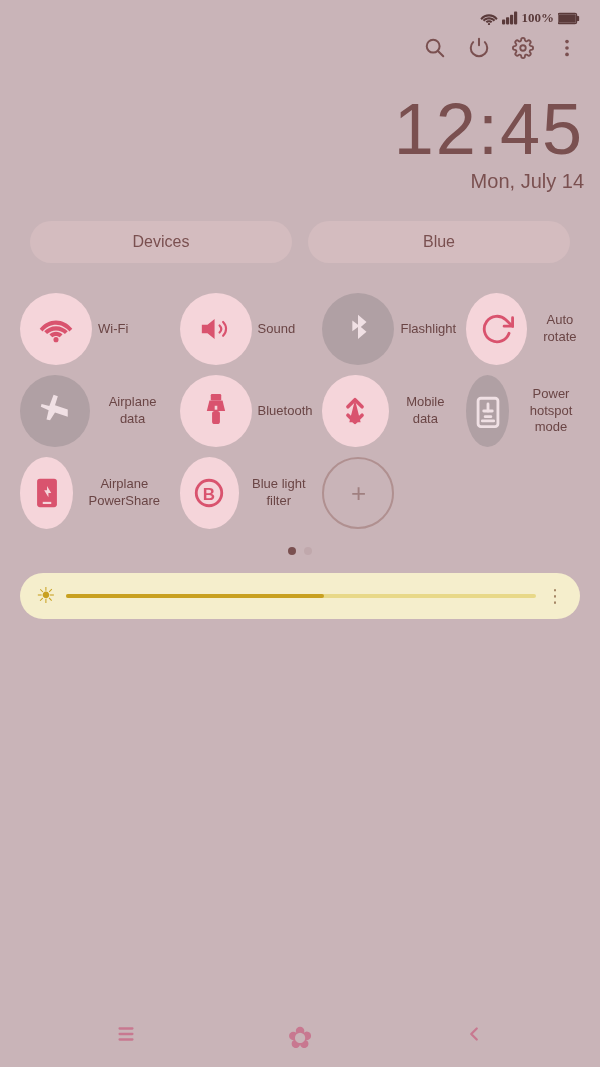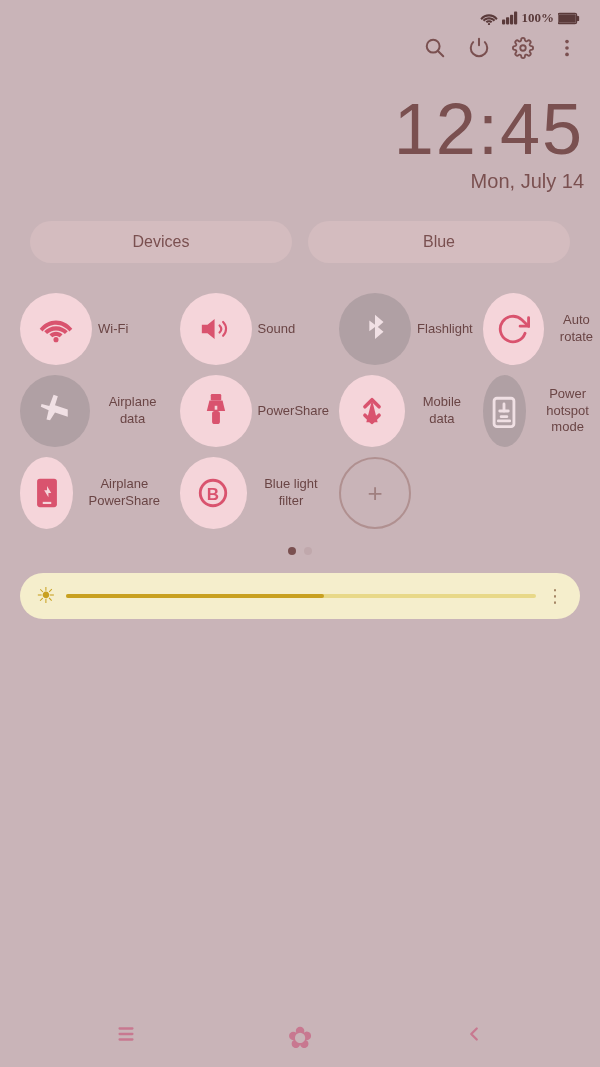--- a/index.html
+++ b/index.html
@@ -333,21 +333,21 @@
 
   <div class="toggle-item">
     <div class="toggle-circle active-pink">
       <svg width="30" height="34" viewBox="0 0 20 26" fill="#d9536e">
         <rect x="6" y="0" width="8" height="5" rx="1"></rect>
         <path d="M5 5l-2 8h14l-2-8z"></path>
         <rect x="7" y="13" width="6" height="10" rx="2"></rect>
         <line x1="10" y1="9" x2="10" y2="12" stroke="#f5d5da" stroke-width="2"></line>
       </svg>
     </div>
-    <span class="toggle-label">PowerShare</span>
+    <span class="toggle-label">Bluetooth</span>
   </div>
 
   <div class="toggle-item">
     <div class="toggle-circle active-pink">
       <svg width="34" height="34" viewBox="0 0 24 24" fill="#d9536e">
         <path d="M8 20l4-16 4 16" stroke="#d9536e" stroke-width="0"></path>
         <polyline points="7,9 12,4 17,9" fill="none" stroke="#d9536e" stroke-width="2.5" stroke-linecap="round" stroke-linejoin="round"></polyline>
         <polyline points="7,15 12,20 17,15" fill="none" stroke="#d9536e" stroke-width="2.5" stroke-linecap="round" stroke-linejoin="round"></polyline>
       </svg>
     </div>

